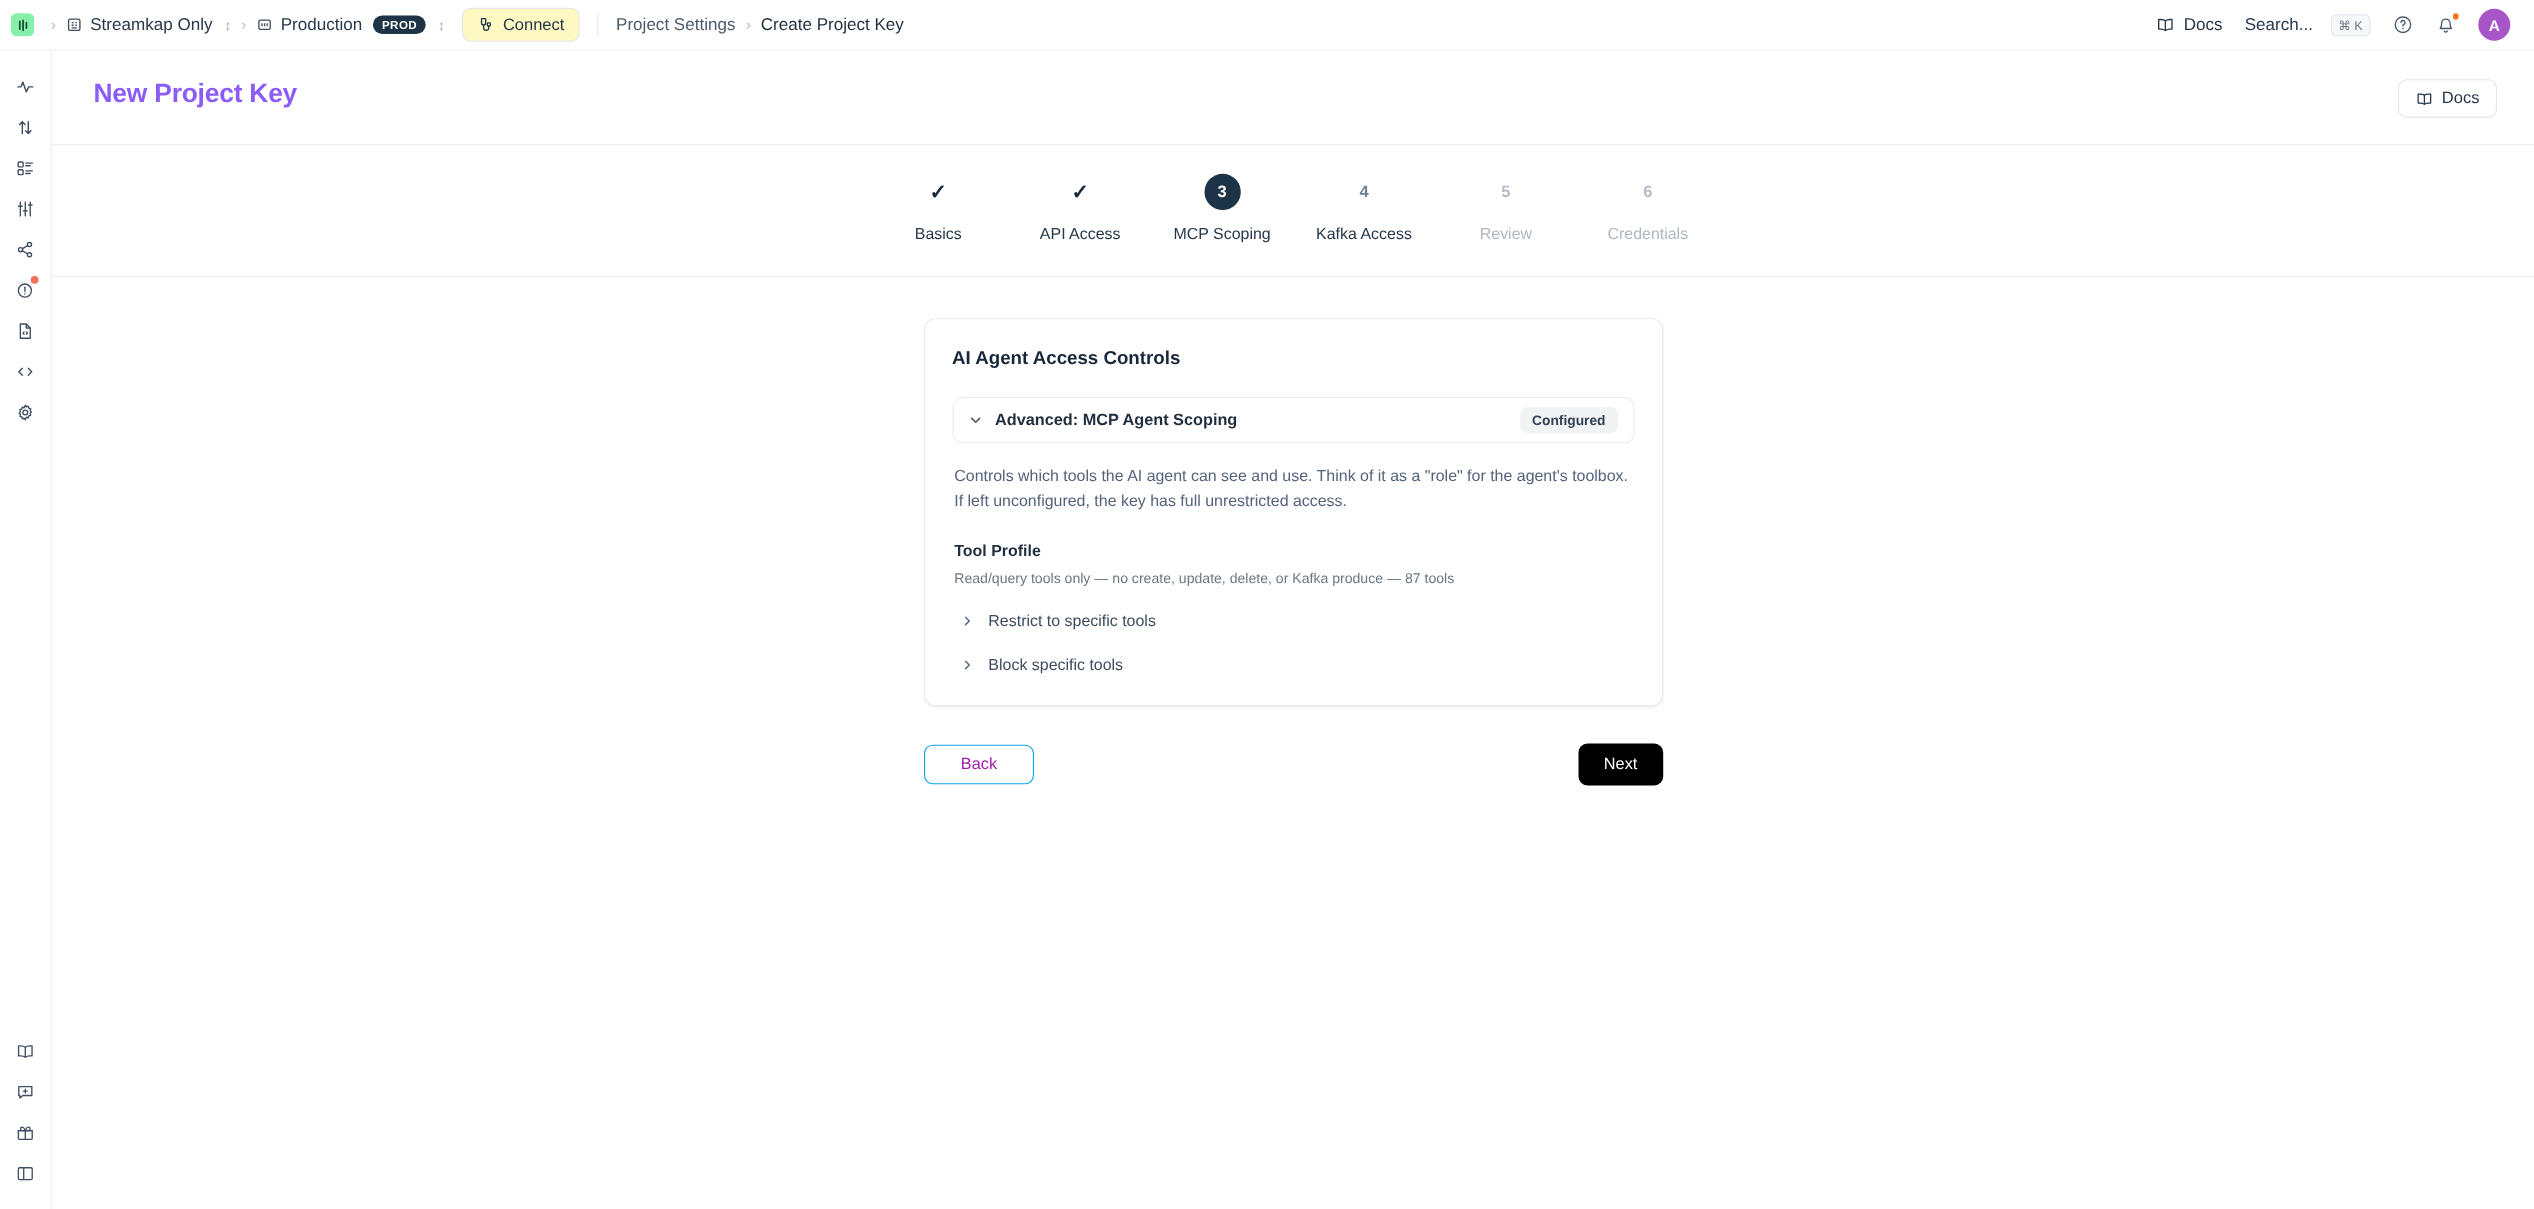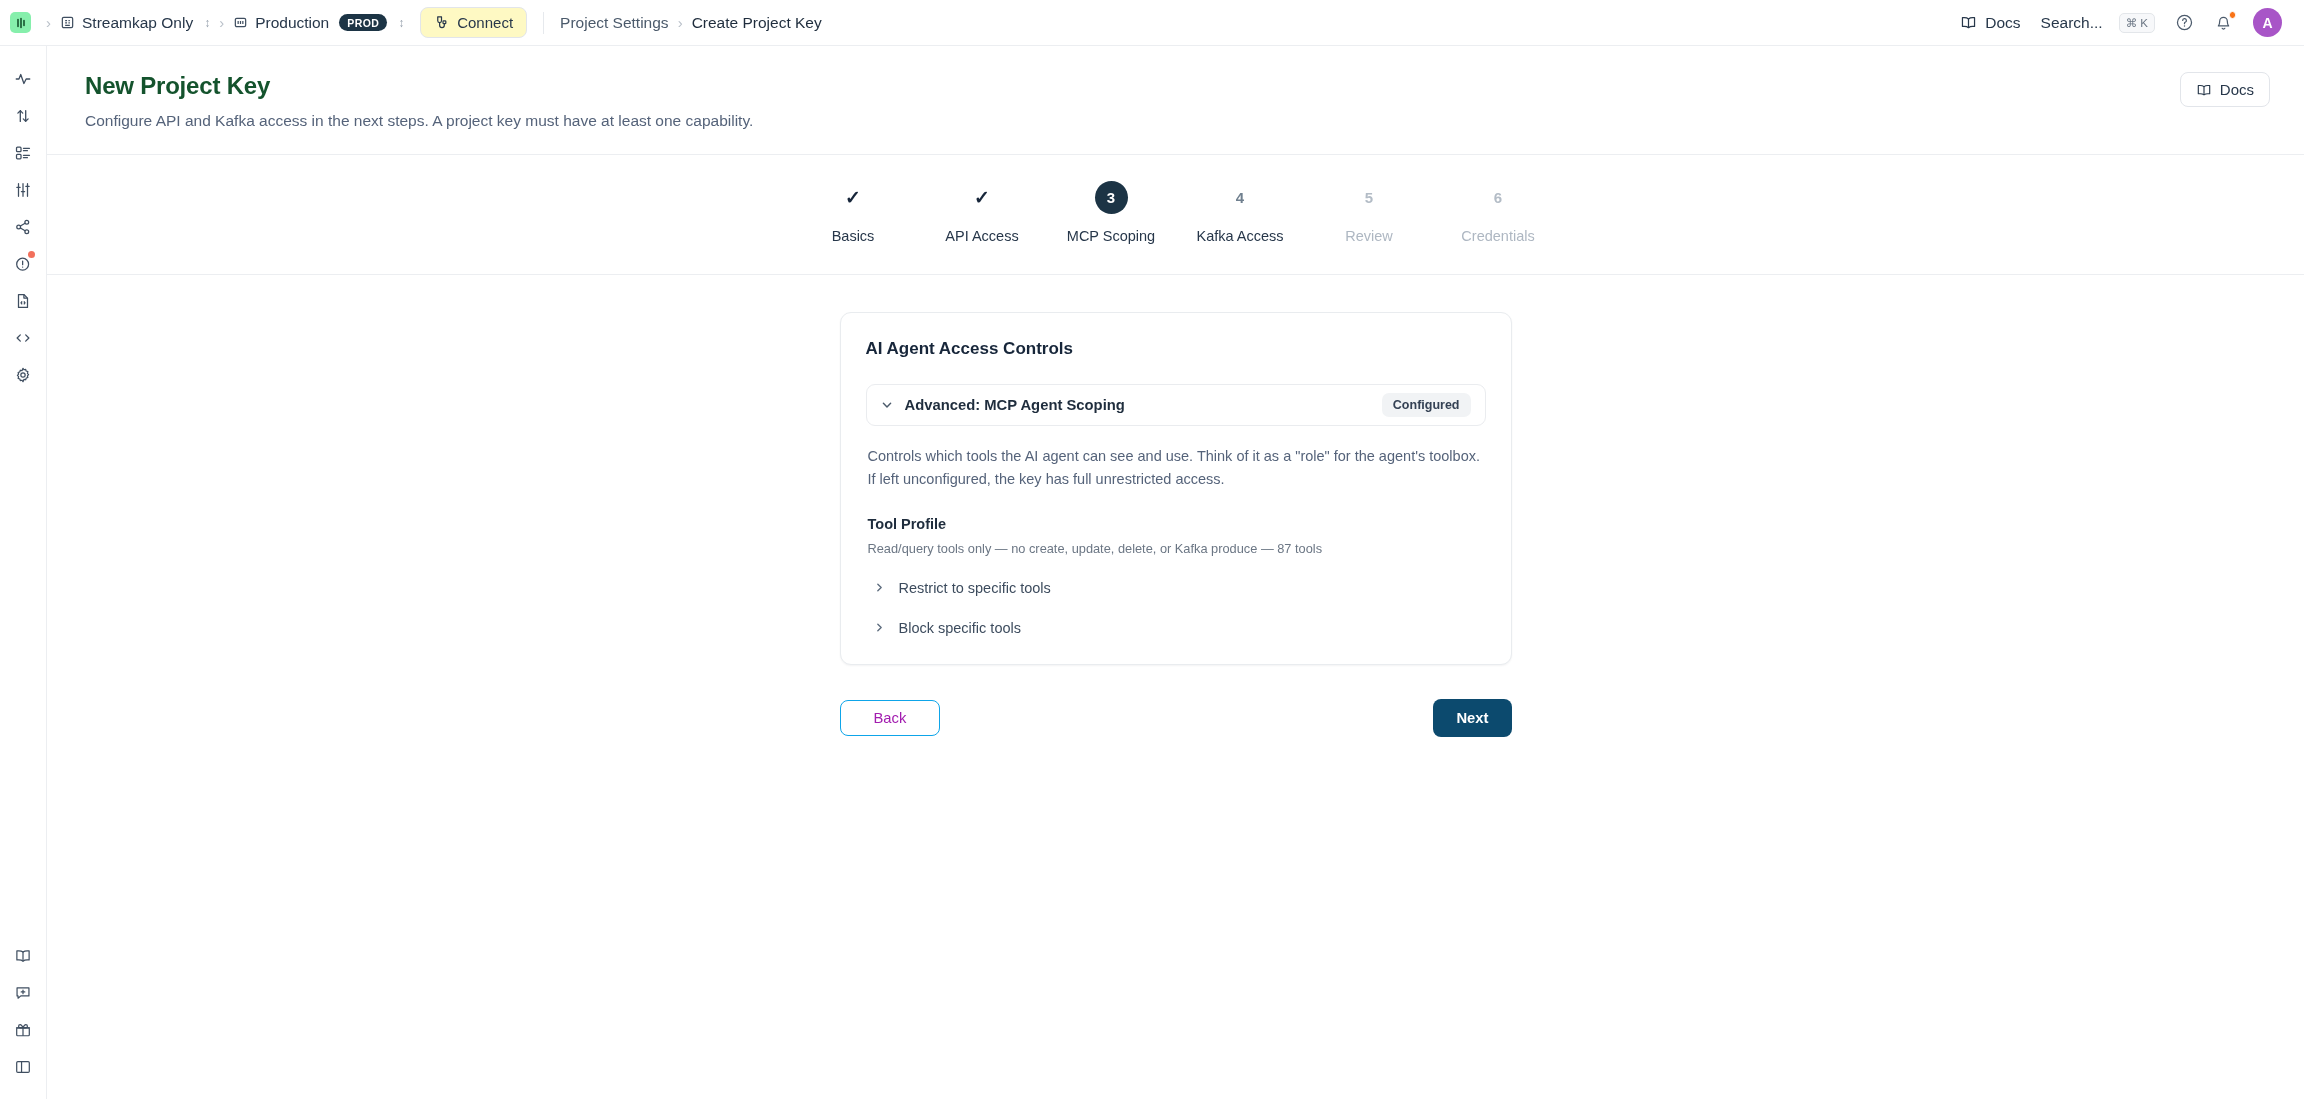--- a/index.html
+++ b/index.html
@@ -92,21 +92,21 @@
     width: 7px; height: 7px; border-radius: 50%; background: #f2705c;
   }
 
   .content { flex: 1 1 auto; min-width: 0; display: flex; flex-direction: column; }
 
   .page-head {
     padding: 26px 34px 24px 38px;
     border-bottom: 1px solid #eceef1;
     display: flex; align-items: flex-start;
   }
-  .page-title { font-size: 24px; font-weight: bold; color: #14532d; letter-spacing: -.2px; }
+  .page-title { font-size: 24px; font-weight: bold; color: #8b5cf6; letter-spacing: -.2px; }
   .page-sub { font-size: 15.5px; color: #55637a; margin-top: 12px; }
   .docs-btn {
     display: flex; align-items: center; gap: 8px;
     border: 1px solid #e2e5ea; border-radius: 8px;
     padding: 8px 15px; font-size: 15px; color: #27374a;
     background: #fff; cursor: pointer; white-space: nowrap;
   }
 
   
   .stepper-wrap { border-bottom: 1px solid #eceef1; padding: 26px 0 30px; }
@@ -174,22 +174,22 @@
     width: 672px; margin-top: 20px;
     display: flex; align-items: center;
     padding-top: 14px;
   }
   .btn-back {
     border: 1px solid #0ea5e9; background: #fff; color: #a21caf;
     font-size: 14.8px; padding: 9px 33px; border-radius: 8px; cursor: pointer;
   }
   .btn-next {
     margin-left: auto;
-    background: #0c4a6e; color: #fff; border: none;
-    font-size: 14.8px; font-weight: bold; padding: 11px 23px;
+    background: #000000; color: #fff; border: none;
+    font-size: 14.8px; font-weight: normal; padding: 11px 23px;
     border-radius: 8px; cursor: pointer;
   }
   svg { display: block; }
 </style>
 </head>
 <body>
 
 <div class="app">
 
   <div class="topbar">
@@ -382,21 +382,20 @@
           <path d="M8.4 4v12"></path>
         </svg>
       </div>
     </div>
 
     <div class="content">
 
       <div class="page-head">
         <div>
           <div class="page-title">New Project Key</div>
-          <div class="page-sub">Configure API and Kafka access in the next steps. A project key must have at least one capability.</div>
         </div>
         <div class="spacer"></div>
         <div class="docs-btn">
           <span>
             <svg width="16" height="16" viewBox="0 0 18 18" fill="none" stroke="#27374a" stroke-width="1.3" stroke-linejoin="round">
               <path d="M9 5.2C7.8 4.2 6.4 3.9 4.6 3.9H2.6v9.3h2c1.8 0 3.2.3 4.4 1.3 1.2-1 2.6-1.3 4.4-1.3h2V3.9h-2c-1.8 0-3.2.3-4.4 1.3z"></path>
               <path d="M9 5.2v9.3"></path>
             </svg>
           </span>
           <span>Docs</span>

